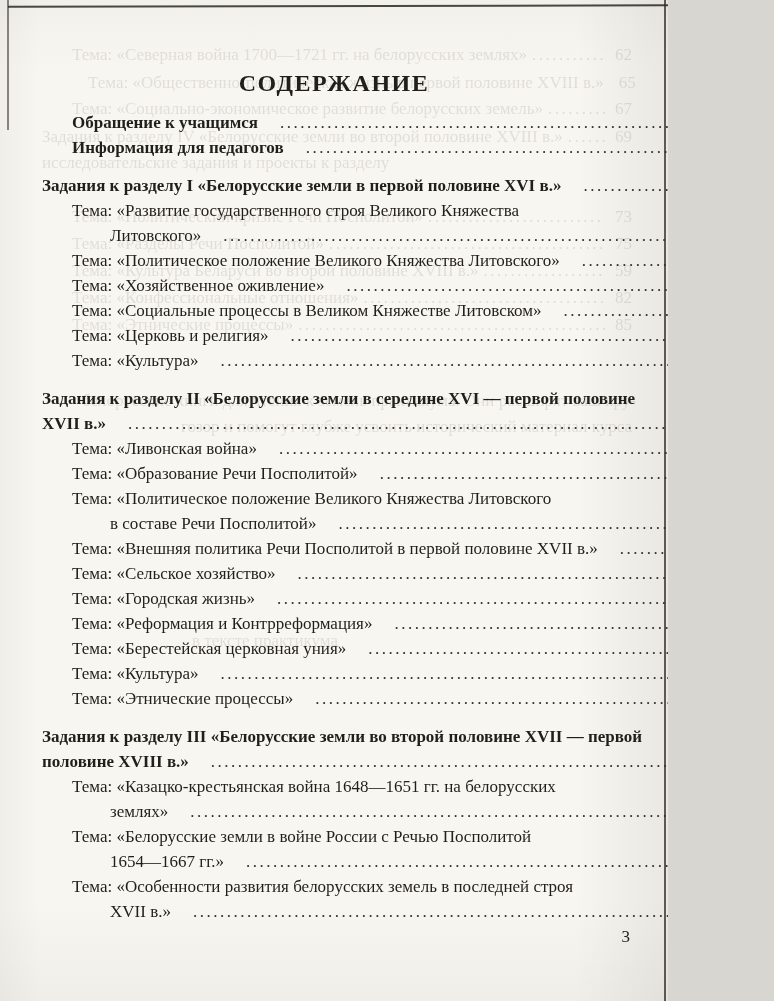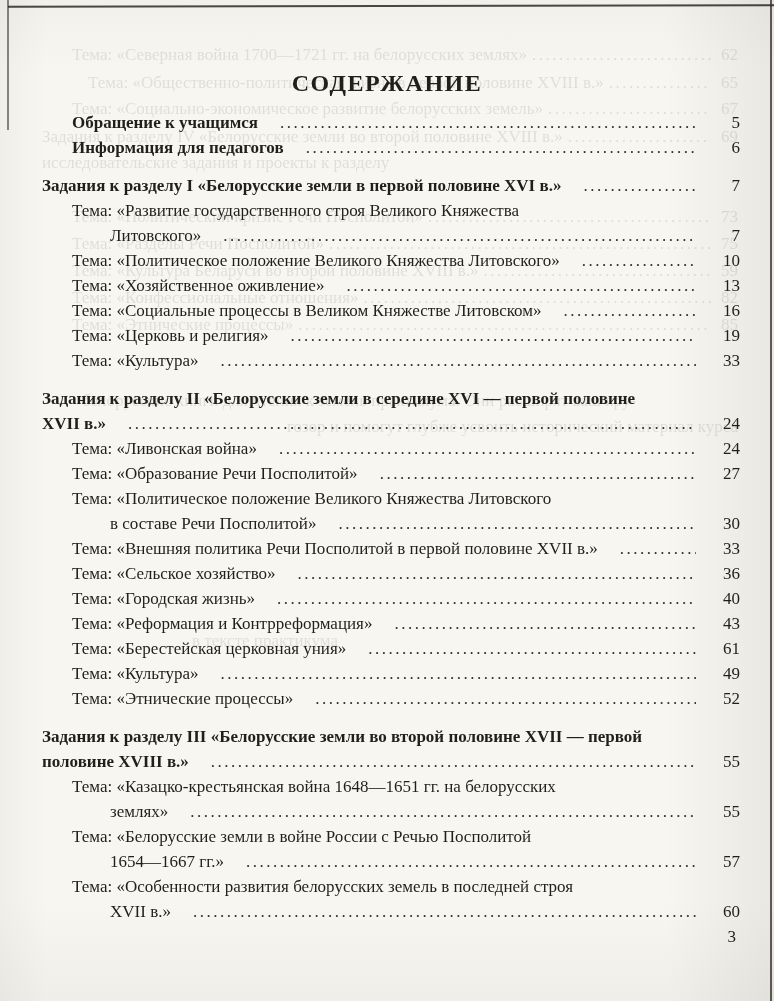--- a/index.html
+++ b/index.html
@@ -4,21 +4,21 @@
 <style>
   * { box-sizing: border-box; }
   html, body { margin: 0; padding: 0; }
   body {
     width: 774px; height: 1001px;
     background: #d8d6d1;
     font-family: "Liberation Serif", "DejaVu Serif", serif;
   }
   .page {
     position: relative;
-    width: 774px; height: 1001px;
+    width: 668px; height: 1001px;
     overflow: hidden;
     color: #211f1c;
     background: linear-gradient(180deg, #f2f0ea 0%, #f8f6f1 7%, #f8f6f1 90%, #f0eee8 100%);
     padding-left: 20px;
   }
   .page::before {
     content: "";
     position: absolute; inset: 0;
     background: linear-gradient(90deg, rgba(0,0,0,0.03) 0%, rgba(0,0,0,0) 6%, rgba(0,0,0,0) 86%, rgba(0,0,0,0.06) 100%);
     pointer-events: none;

